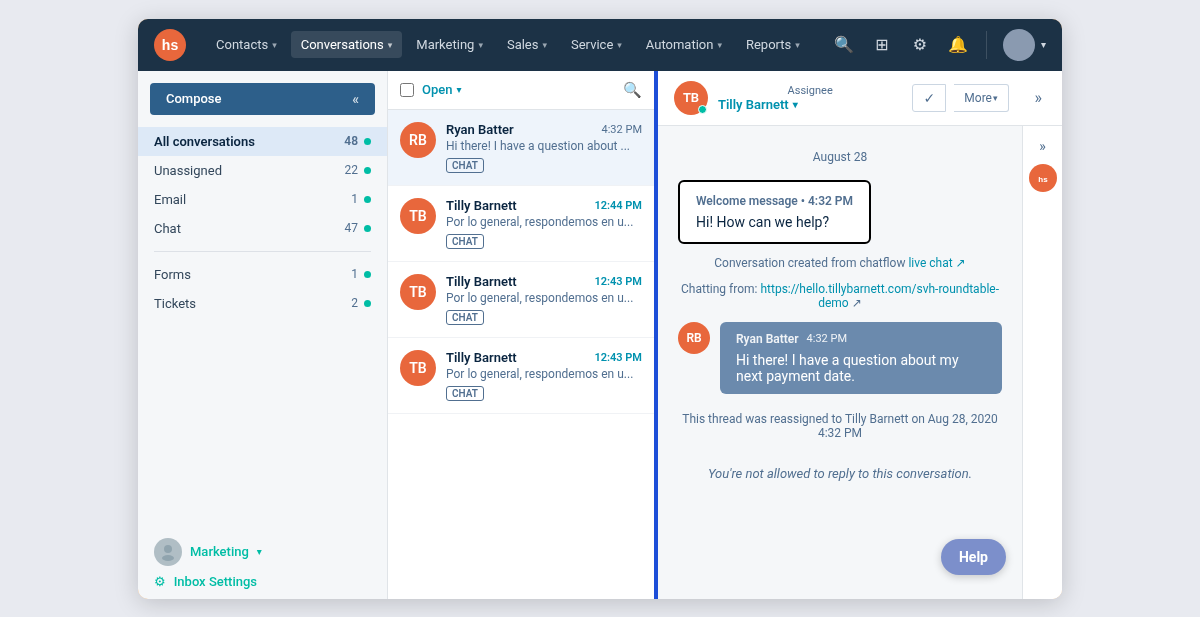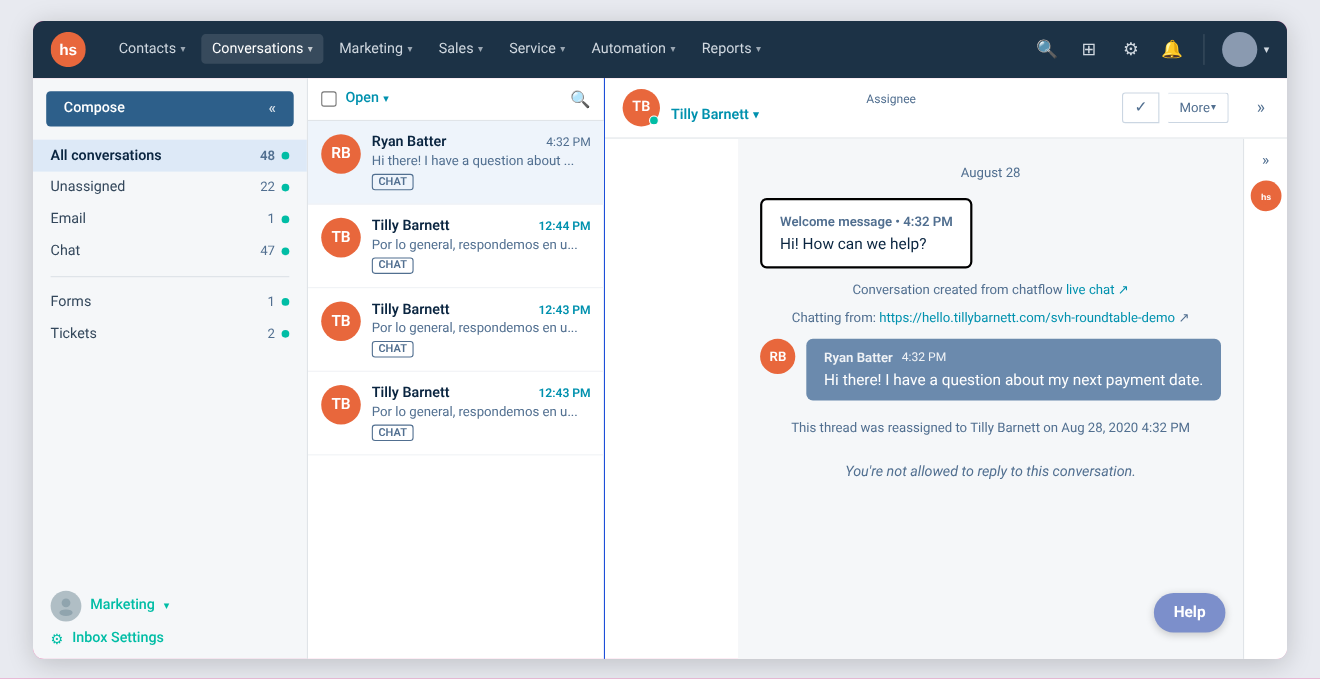--- a/index.html
+++ b/index.html
@@ -6,23 +6,23 @@
     body {
       font-family: -apple-system, BlinkMacSystemFont, 'Segoe UI', Roboto, sans-serif;
       background: #e8eaf0;
       display: flex;
       align-items: center;
       justify-content: center;
       min-height: 100vh;
       font-size: 13px;
     }
     .app-window {
-      width: 1140px;
+      width: 924px;
       height: 580px;
-      background: #ec4899;
+      background: #fdba74;
       border-radius: 10px;
       overflow: hidden;
       box-shadow: 0 4px 24px rgba(0,0,0,0.18);
       display: flex;
       flex-direction: column;
     }
     
     .top-nav {
       background: #1c3246;
       height: 52px;
@@ -176,21 +176,21 @@
       align-items: center;
       gap: 8px;
       color: #00bda5;
       cursor: pointer;
       font-size: 13px;
       font-weight: 500;
     }
     
     .conv-list {
       width: 270px;
-      border-right: 1px solid #1d4ed8;
+      border-right: 4px solid #1d4ed8;
       display: flex;
       flex-direction: column;
       flex-shrink: 0;
       background: #fff;
     }
     .conv-list-header {
       padding: 10px 12px;
       display: flex;
       align-items: center;
       gap: 8px;

